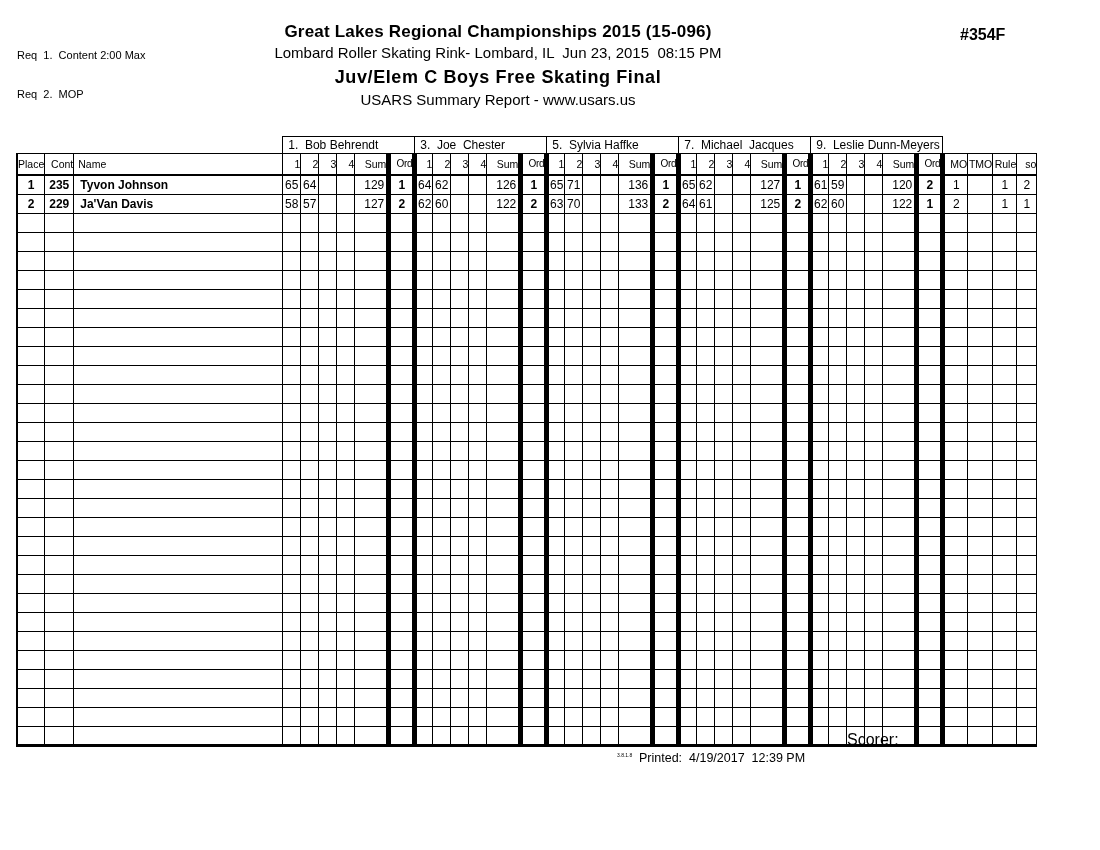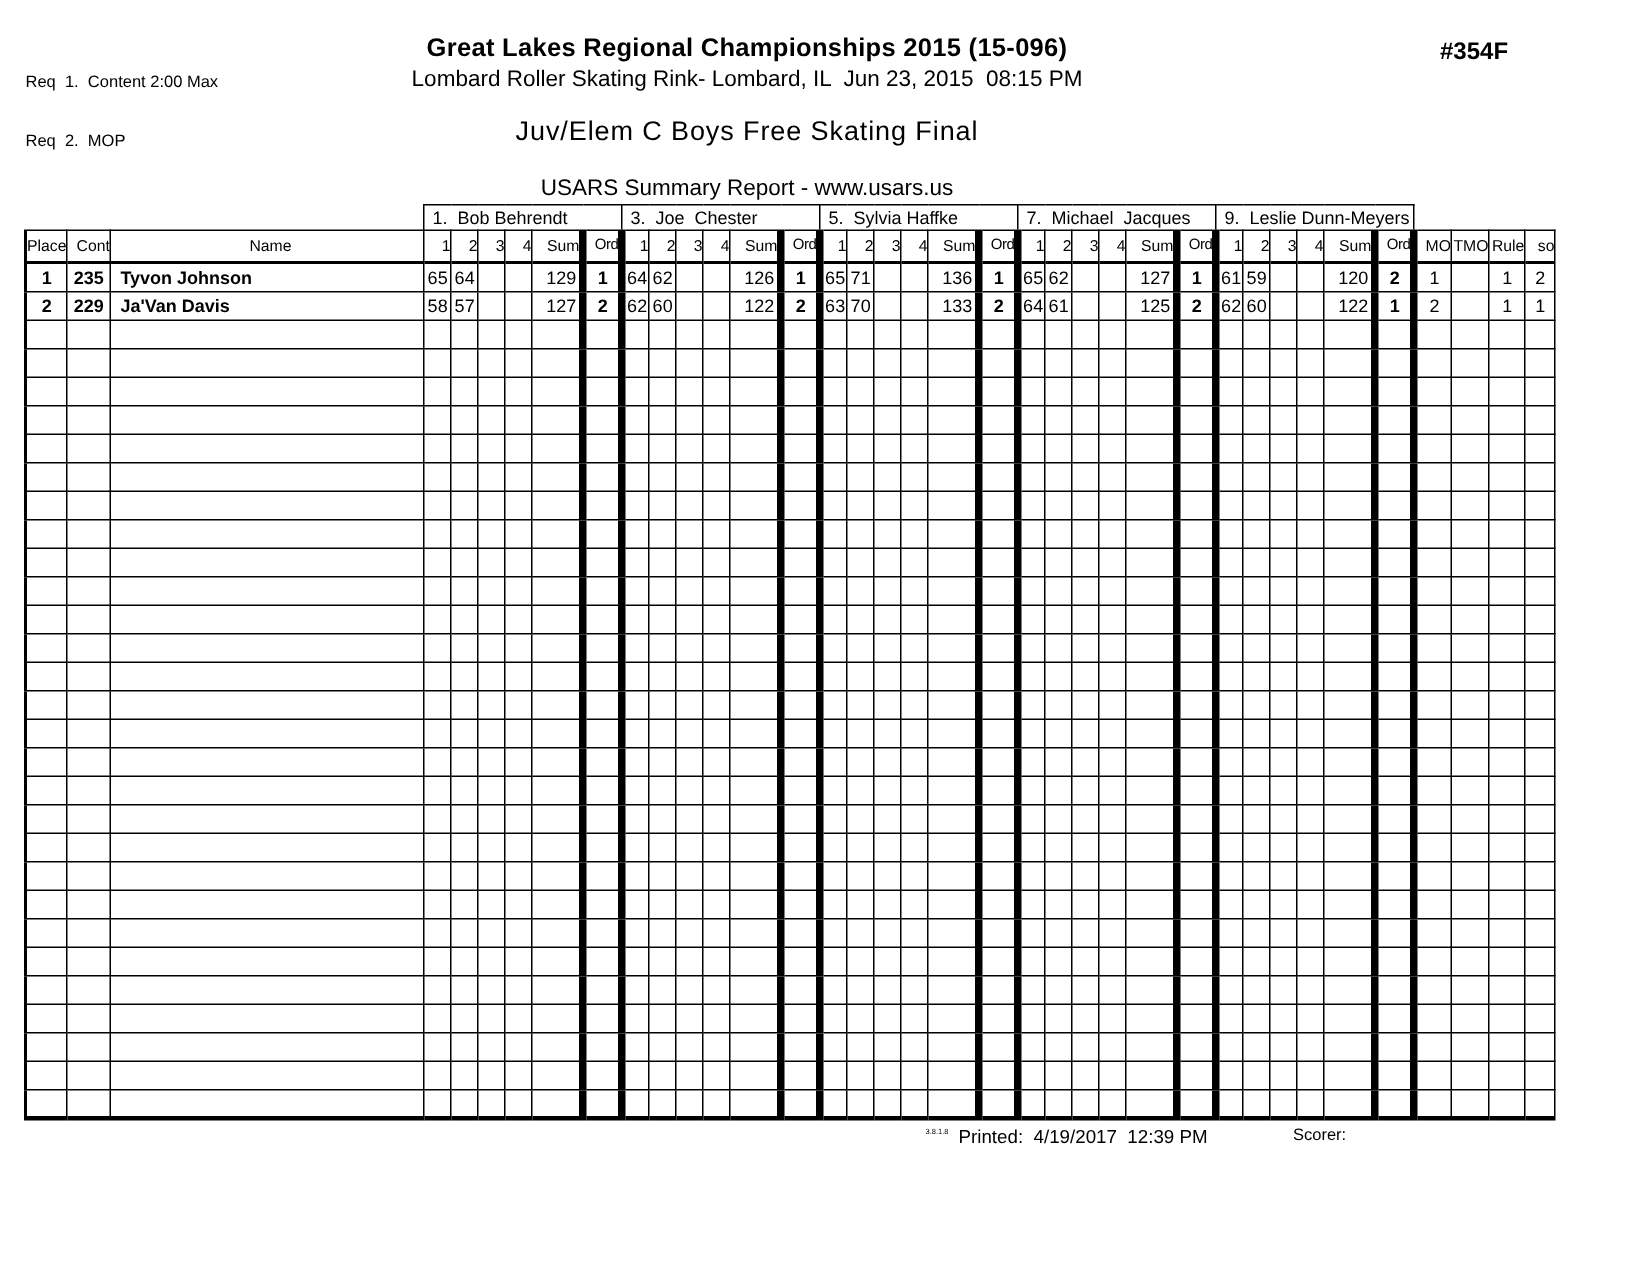--- a/index.html
+++ b/index.html
@@ -9,49 +9,49 @@
     background: #ffffff; color: #000000;
     font-family: "Liberation Sans", sans-serif;
     position: relative; overflow: hidden;
   }
   
   .req { position: absolute; left: 17px; top: 23px; font-size: 11px; line-height: 13px; white-space: pre; }
   
   .hdr { position: absolute; left: 0; top: 22px; width: 996px; text-align: center; }
   .hdr .title  { font-size: 17px; font-weight: bold; white-space: pre; letter-spacing: 0.2px; }
   .hdr .venue  { font-size: 15px; margin-top: 2px; white-space: pre; }
-  .hdr .event  { font-size: 18px; font-weight: normal; margin-top: 16px; letter-spacing: 0.6px; white-space: pre; }
-  .hdr .report { font-size: 15px; margin-top: 19px; white-space: pre; }
+  .hdr .event  { font-size: 18px; font-weight: bold; margin-top: 6px; letter-spacing: 0.6px; white-space: pre; }
+  .hdr .report { font-size: 15px; margin-top: 3px; white-space: pre; }
   .docnum { position: absolute; left: 960px; top: 26px; font-size: 16px; font-weight: bold; }
 
   
   table { position: absolute; left: 16px; top: 136px; border-collapse: collapse; table-layout: fixed; }
   td, th { border: 1px solid #000; padding: 0; overflow: hidden; white-space: pre; font-weight: normal; }
   .jrow td { height: 17px; line-height: 16px; }
   .jrow .spacer { border: none; }
   .jname { font-size: 12px; text-align: left; padding-left: 5px; }
   .srow th { height: 21px; line-height: 20px; border-bottom: 2px solid #000; font-size: 10.5px; text-align: right; }
-  .srow .hn { text-align: center; padding-left: 4px; }
+  .srow .hn { text-align: left; padding-left: 4px; }
   .srow .hord { font-size: 10px; letter-spacing: -0.3px; }
   tbody td { height: 19px; line-height: 18px; font-size: 12px; }
   .first { border-left: 2px solid #000; }
   .ord { border-left: 5px solid #000; border-right: 5px solid #000; }
   .last td { border-bottom: 3px solid #000; }
   .cp { font-weight: bold; text-align: center; }
   .cc { font-weight: bold; text-align: right; padding-right: 4px; margin-left: 44px; }
   .cn { font-weight: bold; text-align: left; padding-left: 6px; }
   .cs { text-align: center; }
   .csum { text-align: right; padding-right: 2px; }
   .cord { font-weight: bold; text-align: center; }
   .cm { text-align: center; }
 
   
   .version { position: absolute; left: 617px; top: 752px; font-size: 5px; }
   .printed { position: absolute; left: 639px; top: 751px; font-size: 12.5px; white-space: pre; }
-  .scorer  { position: absolute; left: 847px; top: 751px; font-size: 11px; margin-left: 15px; }
+  .scorer  { position: absolute; left: 847px; top: 731px; font-size: 16px; }
 </style>
 </head>
 <body>
 
 <div class="req">
   <div>Req  1.  Content 2:00 Max</div>
   <div>Req  2.  MOP</div>
 </div>
 
 <div class="hdr">

